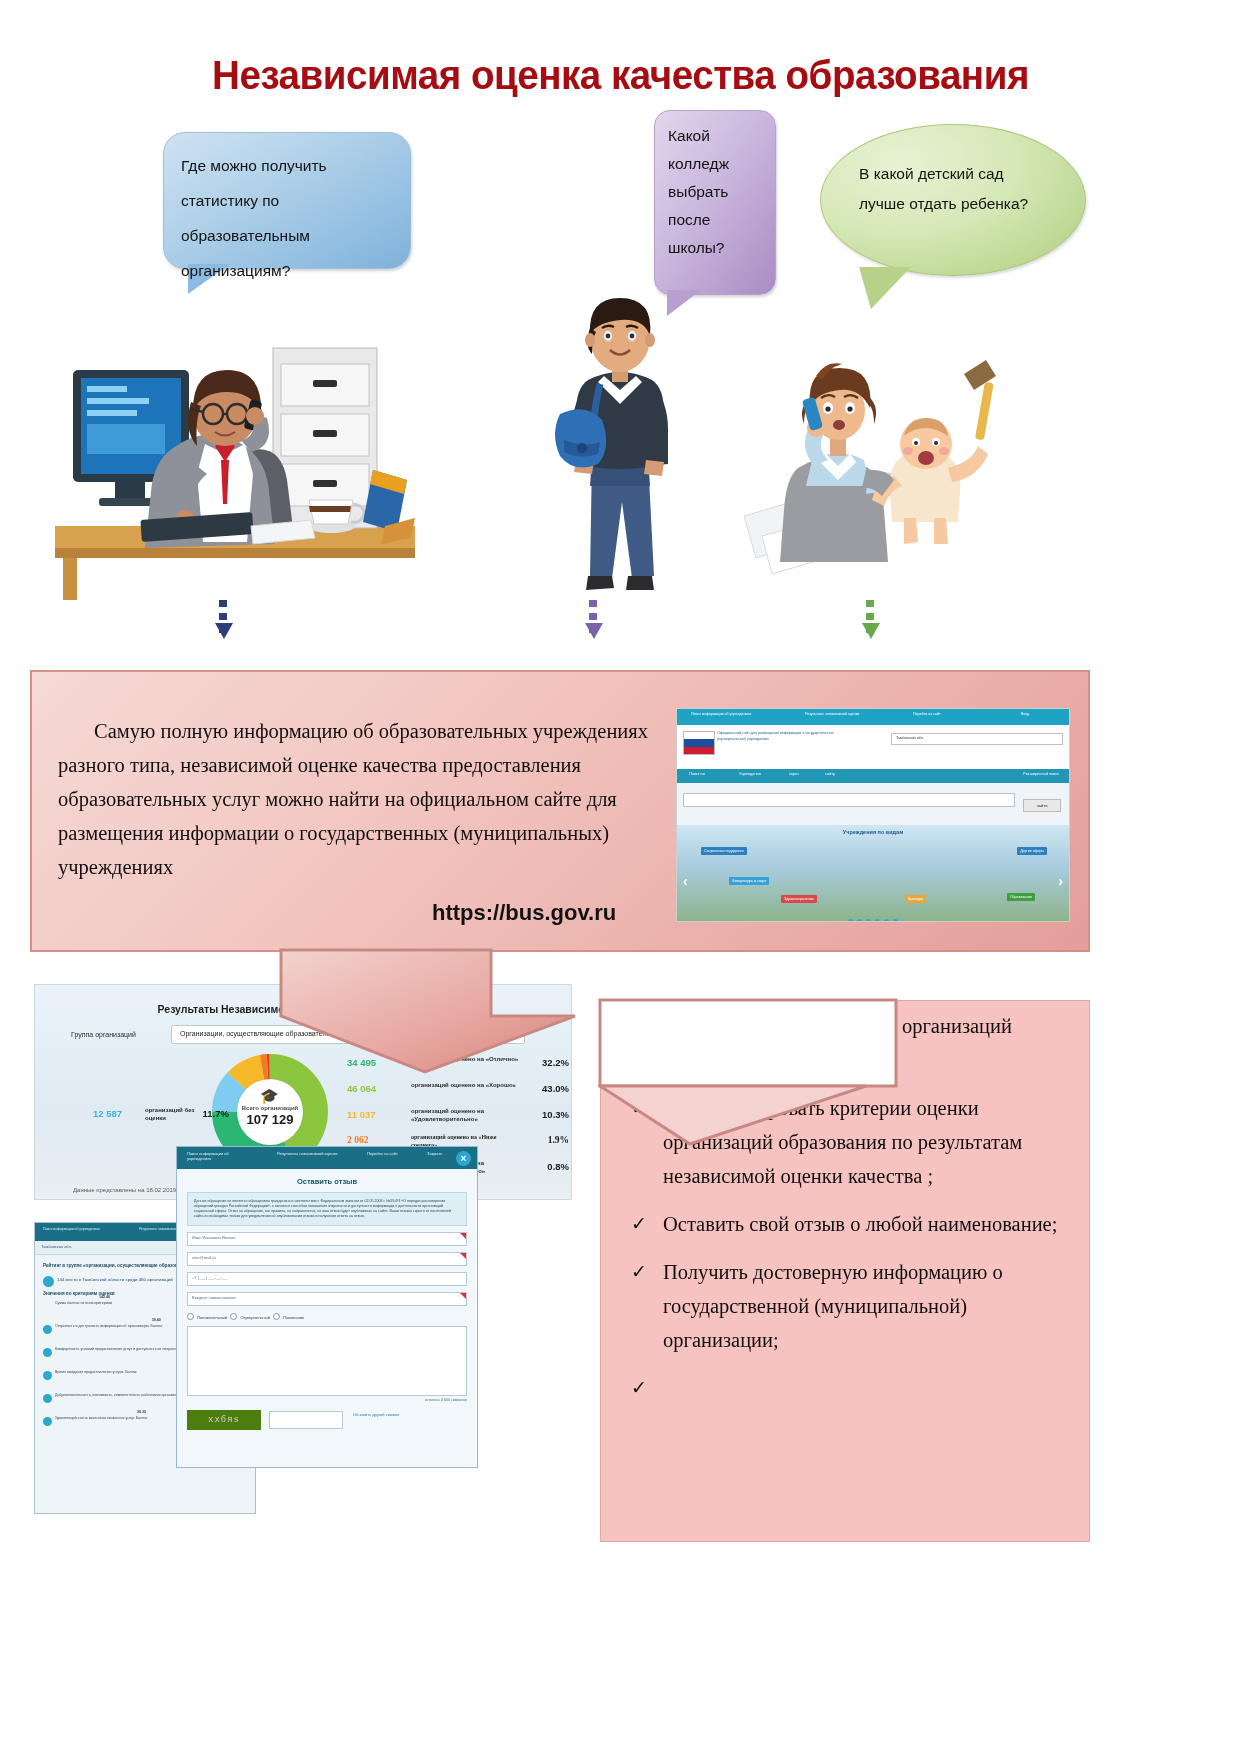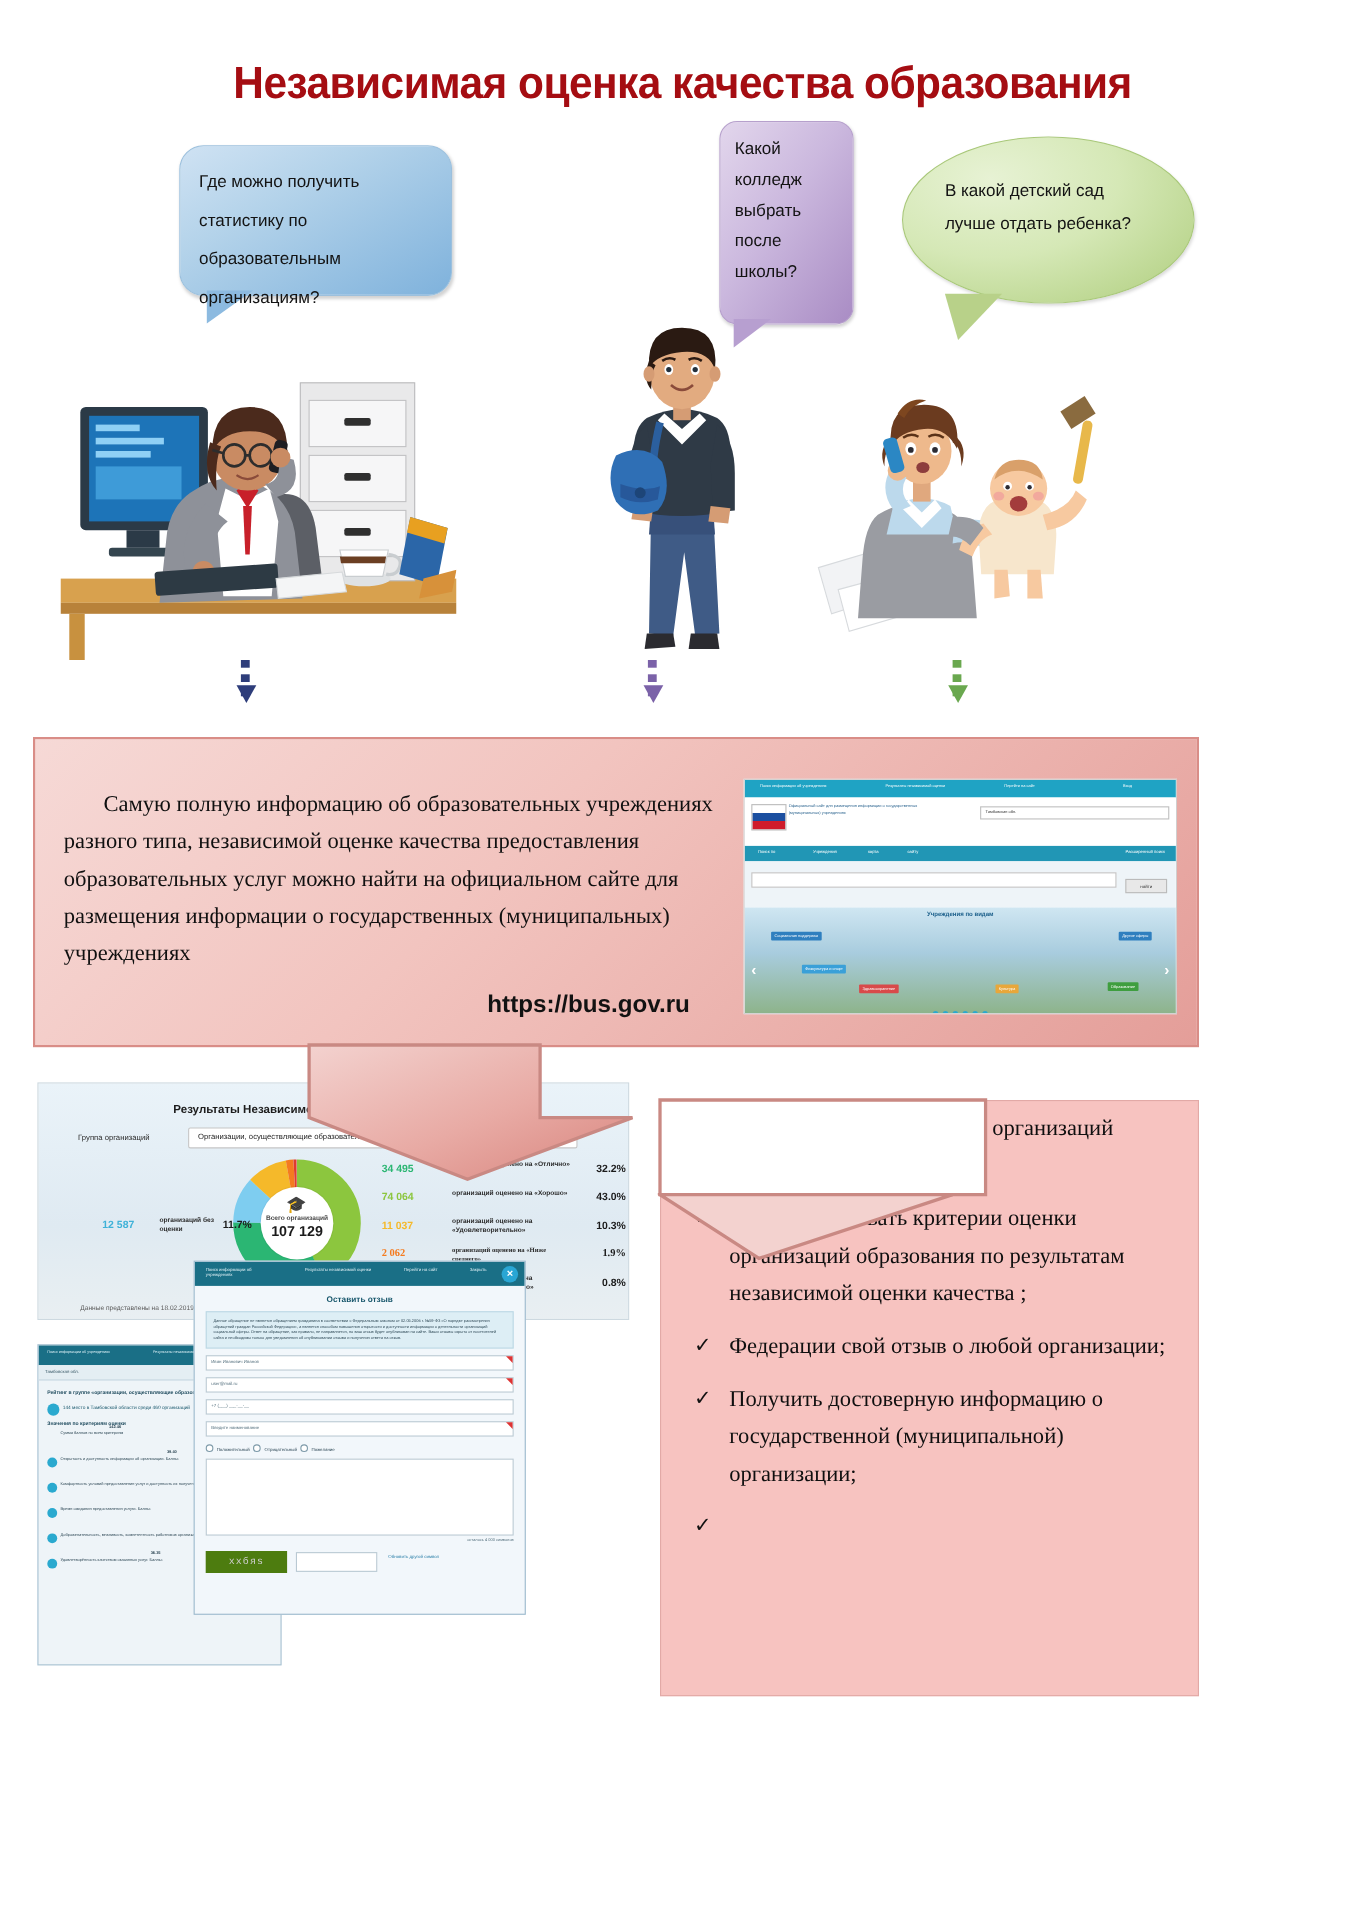--- a/index.html
+++ b/index.html
@@ -81,21 +81,21 @@
     background:linear-gradient(135deg,#f6d9d6 0%,#f2c4bf 40%,#e49e99 100%);
     border:2px solid #d98d87;
   }
   #info-text{
     left:58px;top:714px;width:620px;
     font-family:"Liberation Serif", serif;
     font-size:20.5px;line-height:34px;color:#101010;
     text-indent:36px;
   }
   #info-url{
-    left:443px;top:900px;
+    left:432px;top:900px;
     font-family:"Liberation Sans", sans-serif;
     font-size:22px;font-weight:bold;color:#121212;
   }
 
   
   #site-shot{
     left:676px;top:708px;width:392px;height:212px;
     background:#ffffff;border:1px solid #cfcfcf;overflow:hidden;
     font-size:4px;color:#fff;
   }
@@ -517,21 +517,21 @@
     <span class="txt">организаций без оценки</span>
     <span class="pct">11.7%</span>
   </div>
 
   <div class="statrow" style="top:68px;">
     <span class="num" style="color:#2bb673;">34 495</span>
     <span class="txt">организаций оценено на «Отлично»</span>
     <span class="pct">32.2%</span>
   </div>
   <div class="statrow" style="top:94px;">
-    <span class="num" style="color:#8cc63e;">74 064</span>
+    <span class="num" style="color:#8cc63e;">46 064</span>
     <span class="txt">организаций оценено на «Хорошо»</span>
     <span class="pct">43.0%</span>
   </div>
   <div class="statrow" style="top:120px;">
     <span class="num" style="color:#f5b92a;">11 037</span>
     <span class="txt">организаций оценено на «Удовлетворительно»</span>
     <span class="pct">10.3%</span>
   </div>
   <div class="statrow" style="top:146px;font-family:Liberation Serif, serif;">
     <span class="num" style="color:#f47b20;">2 062</span>
@@ -650,21 +650,21 @@
     <div class="check-item">
       <span class="tick">✓</span>
       <span>Ознакомиться с рейтингом организаций сферы образования;</span>
     </div>
     <div class="check-item">
       <span class="tick">✓</span>
       <span>Проанализировать критерии оценки организаций  образования по результатам независимой оценки качества ;</span>
     </div>
     <div class="check-item">
       <span class="tick">✓</span>
-      <span> Федерации свой отзыв о любой организации;</span>
+      <span> Оставить свой отзыв о любой наименование;</span>
     </div>
     <div class="check-item">
       <span class="tick">✓</span>
       <span>Получить достоверную информацию о государственной (муниципальной) организации;</span>
     </div>
     <div class="check-item">
       <span class="tick">✓</span>
     </div>
   </div>
 </div>

